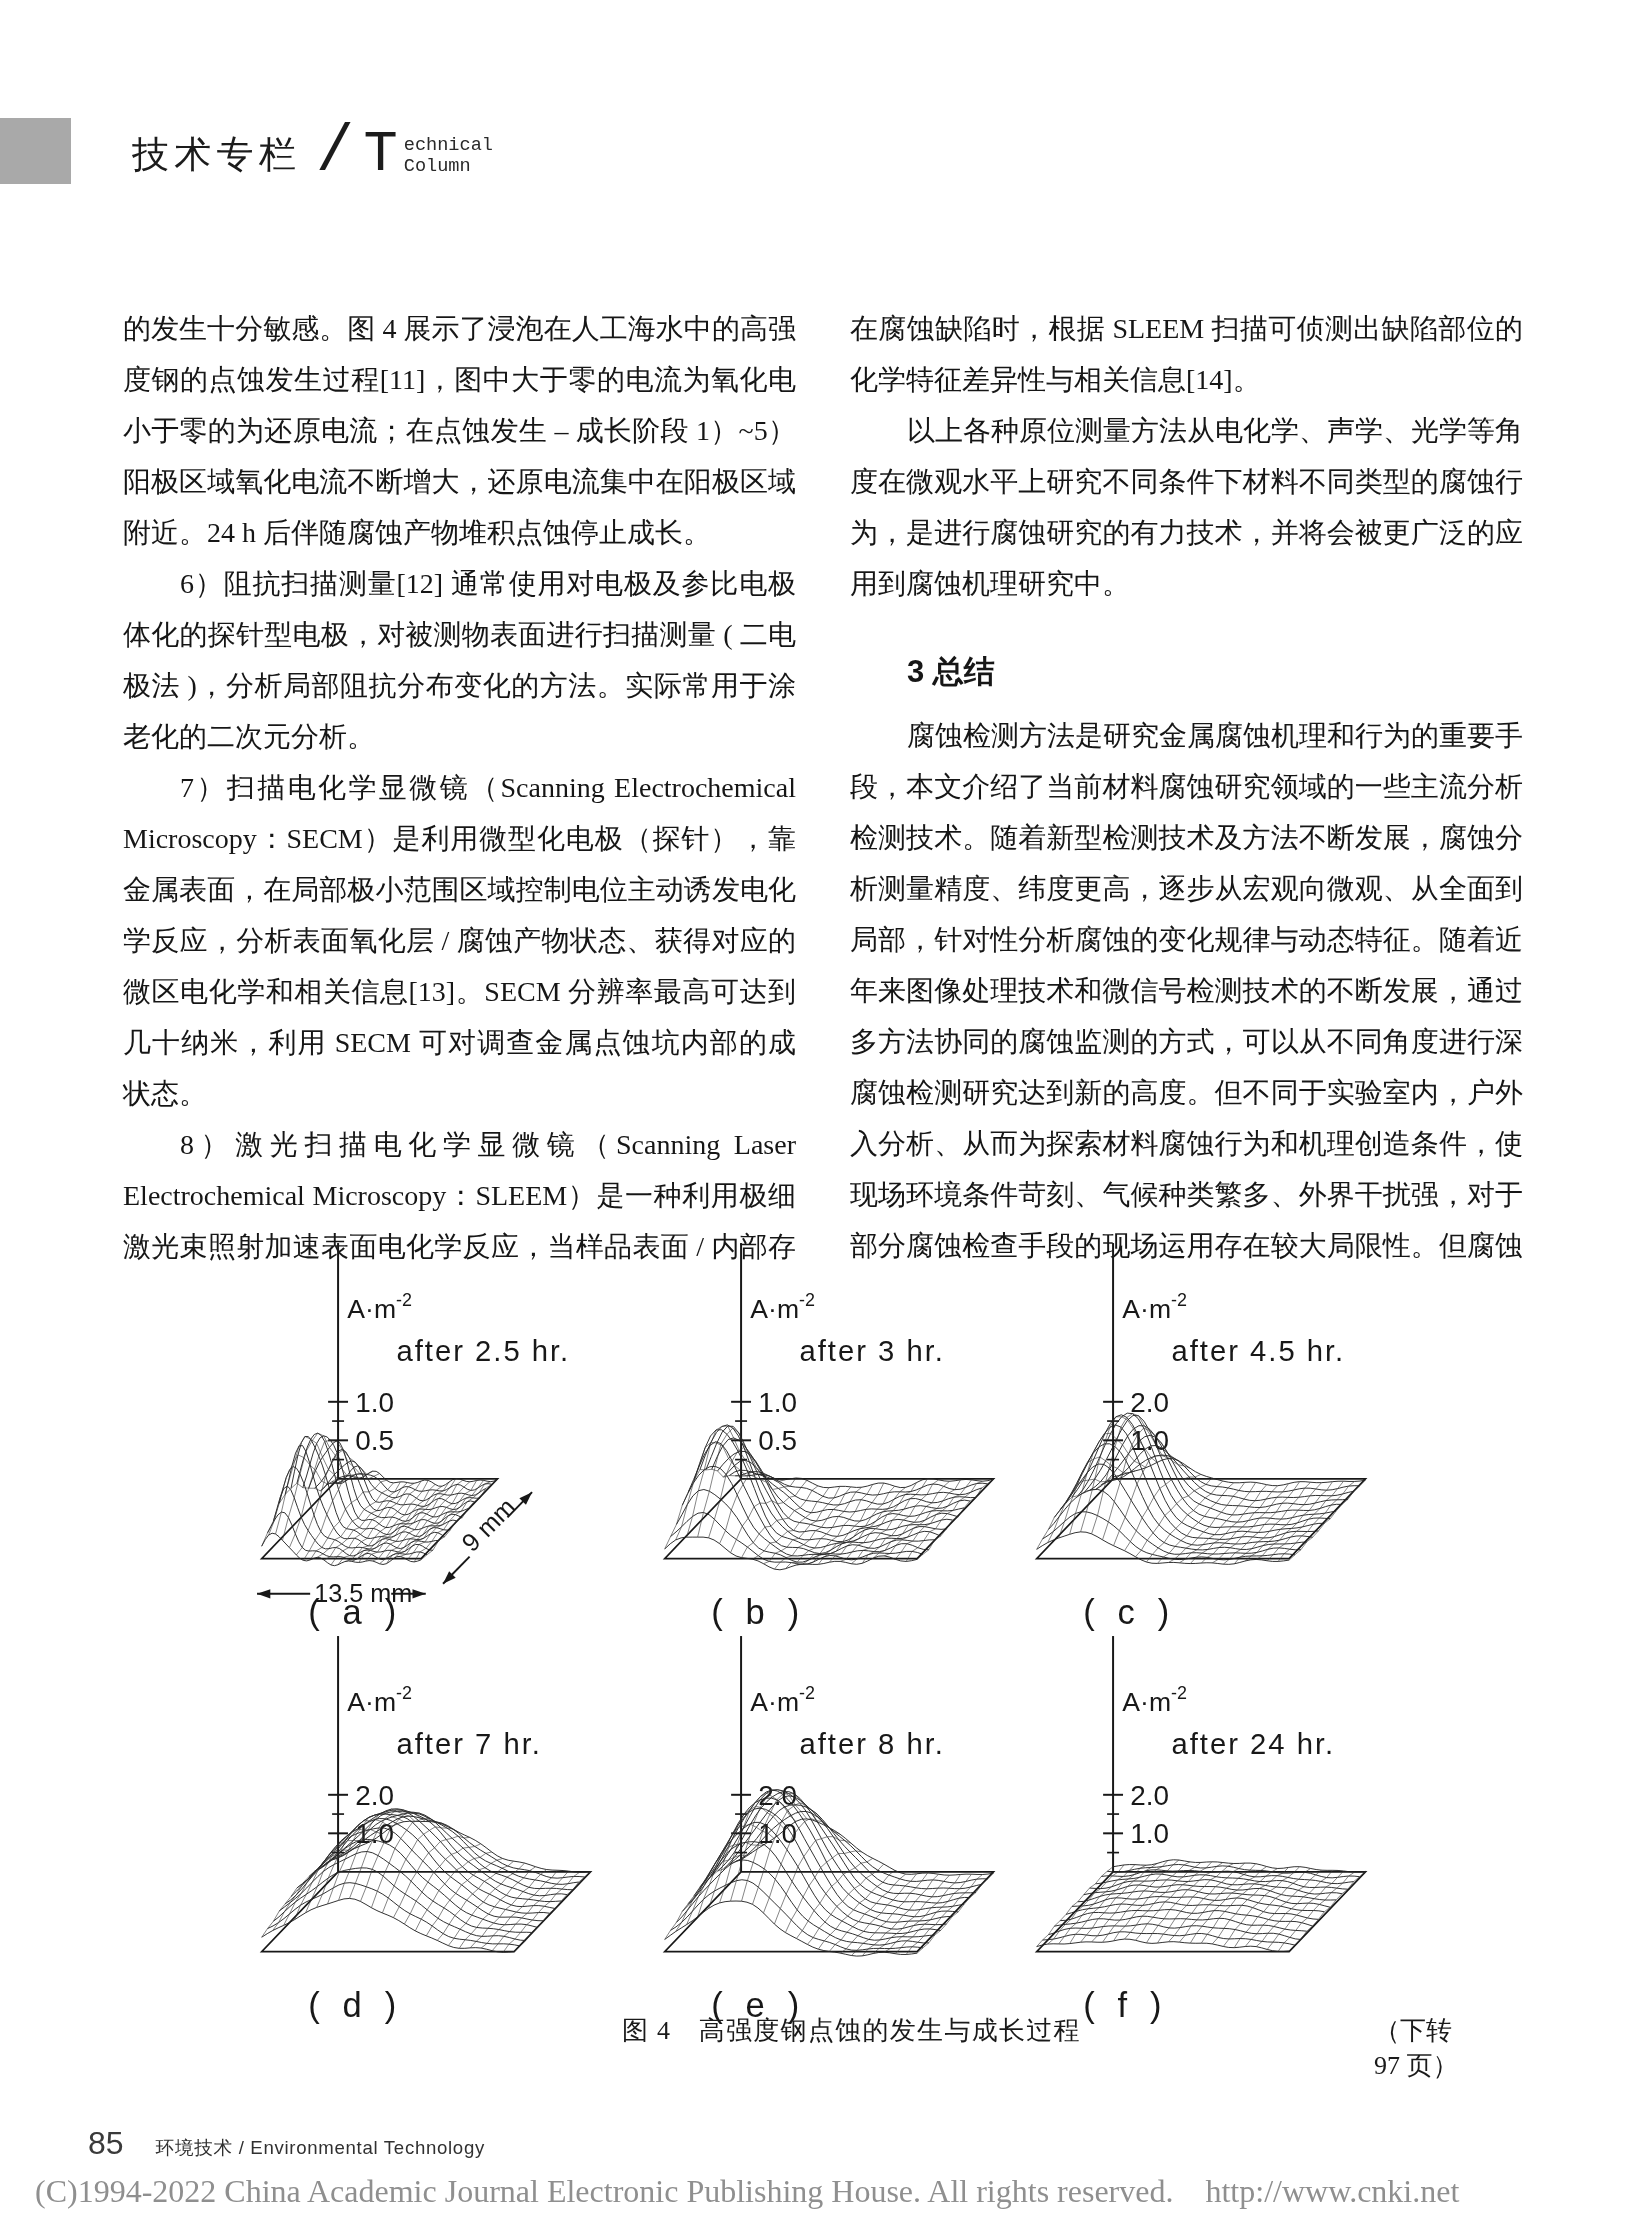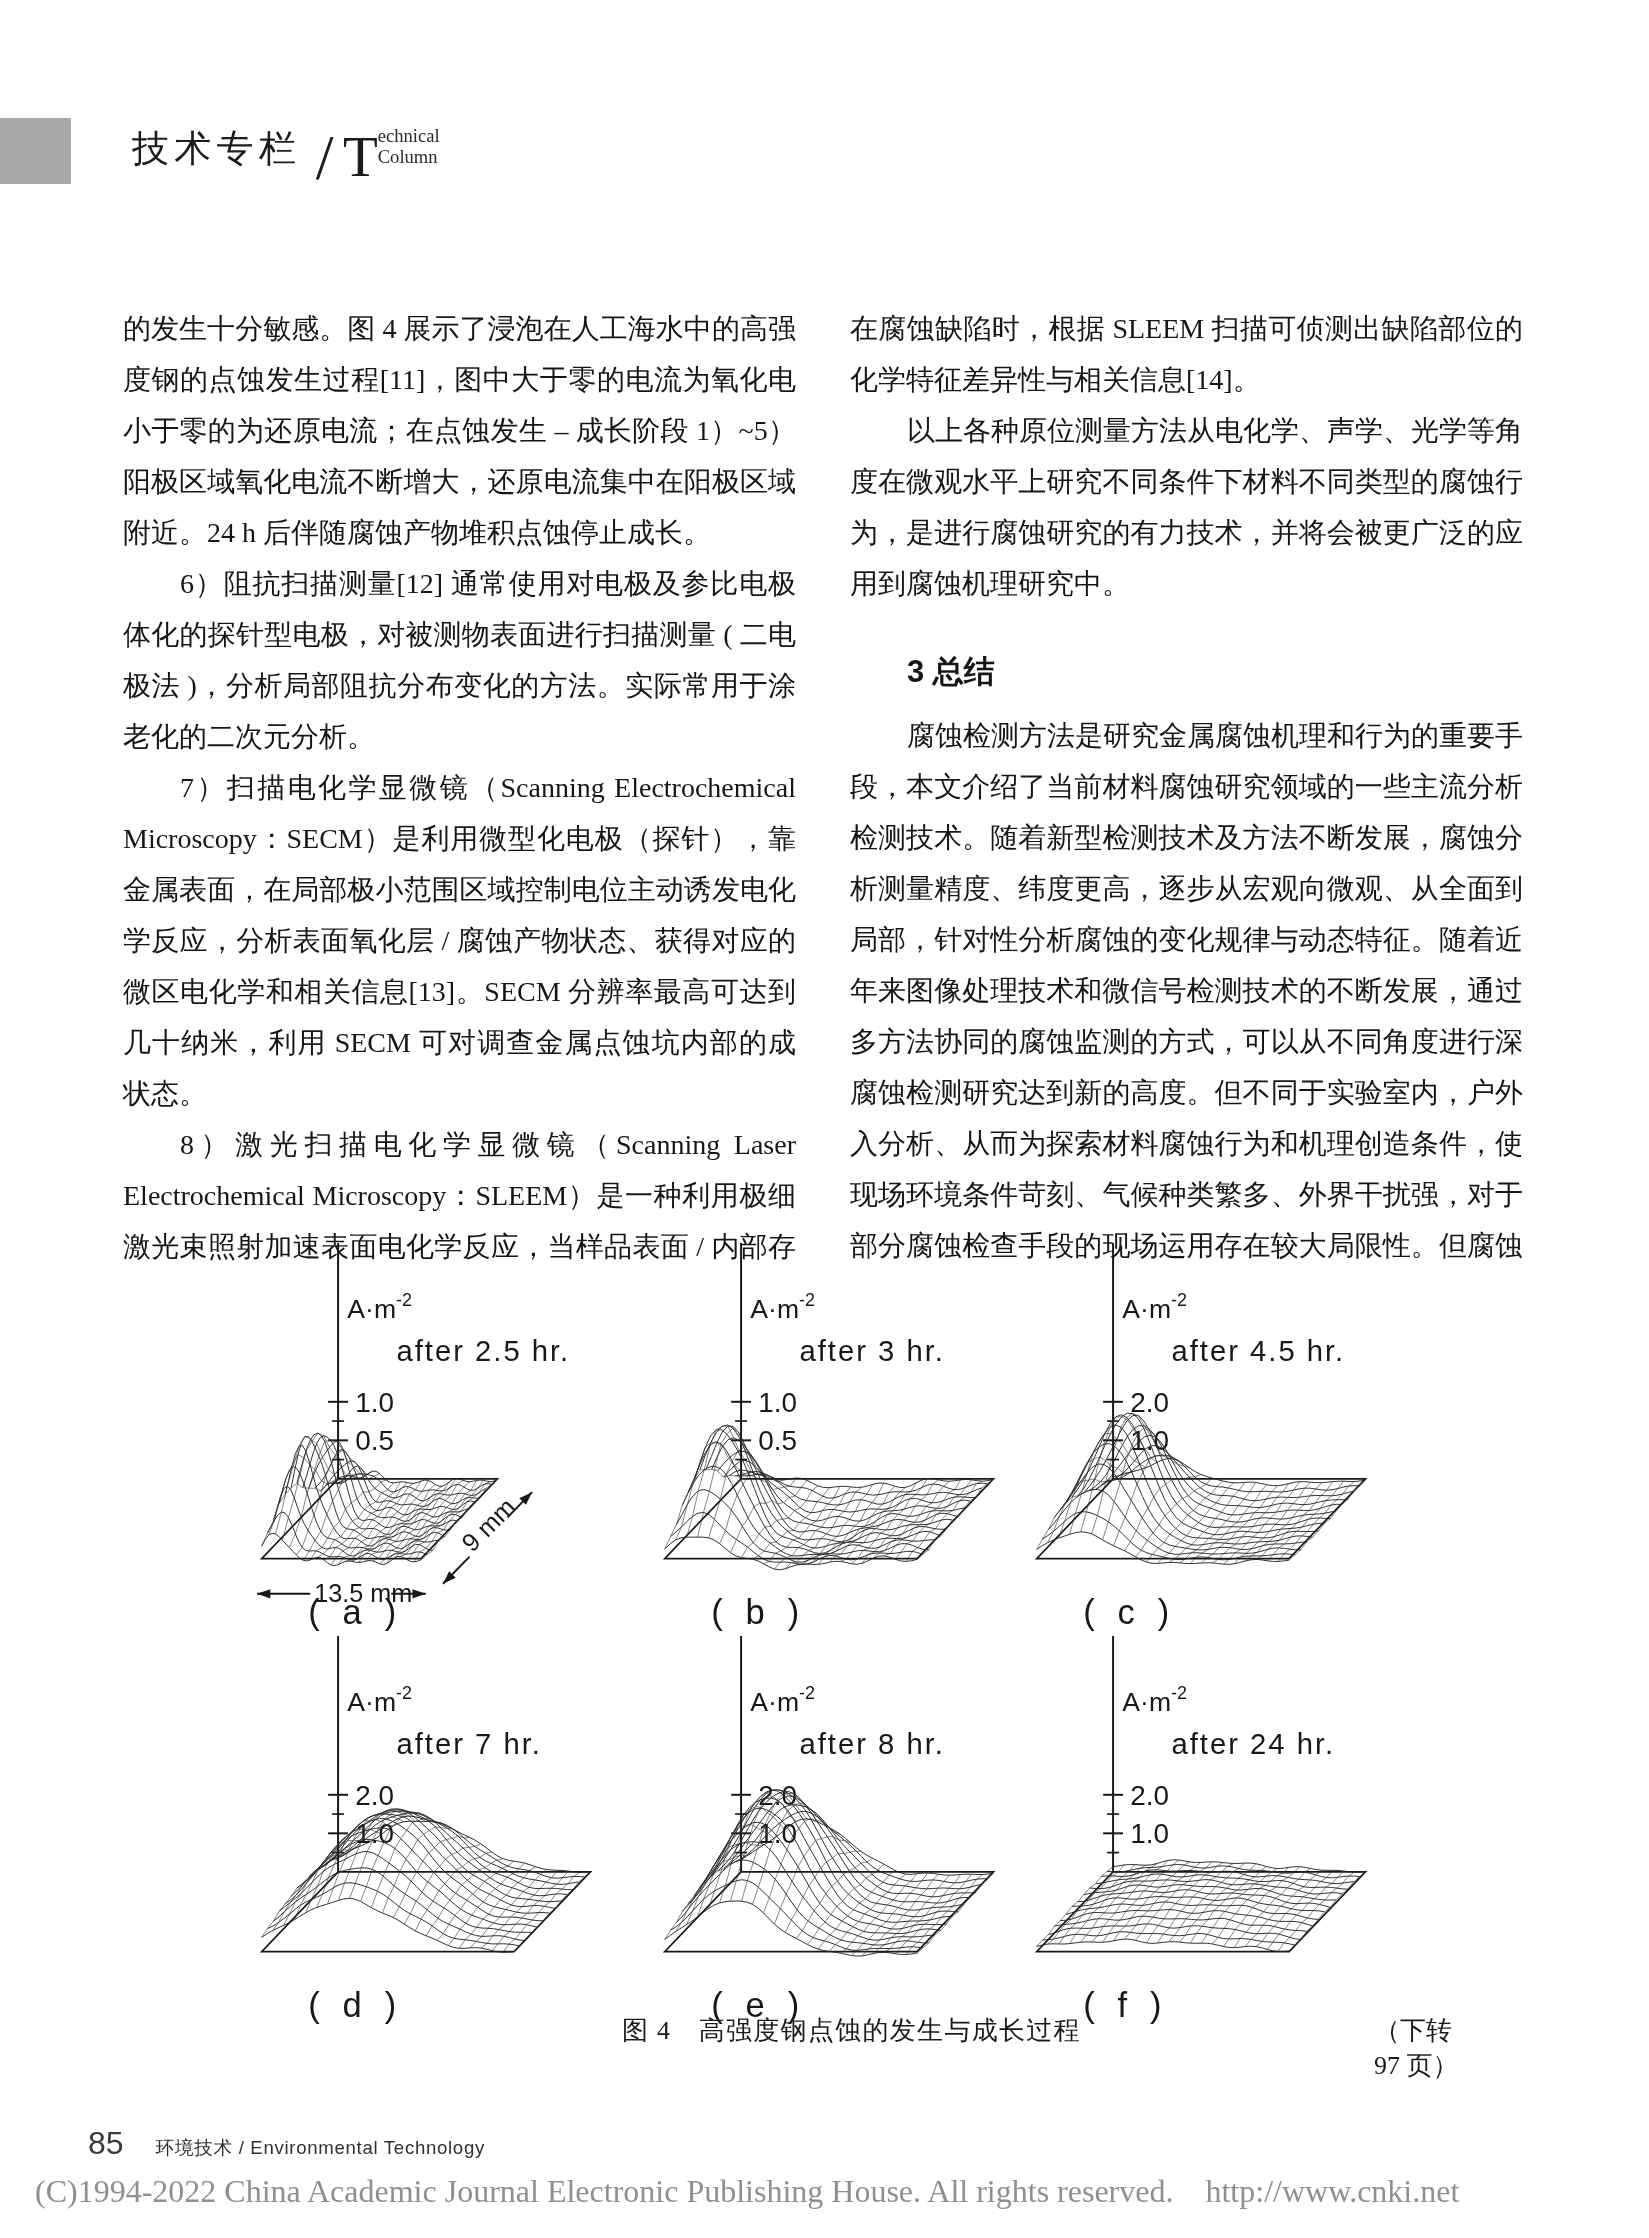--- a/index.html
+++ b/index.html
@@ -1,25 +1,25 @@
 <!DOCTYPE html>
 <html style="font-size:10.6px"><head>
 <meta charset="utf-8">
 <style>
   html,body{margin:0;padding:0;background:#ffffff;}
   .page{position:relative;width:1650px;height:2239px;background:#ffffff;overflow:hidden;
         font-family:"Liberation Serif",serif;color:#1a1a1a;}
   
   .gray-bar{position:absolute;left:0;top:118px;width:71px;height:66px;background:#a9a9a9;}
-  .header-title{position:absolute;left:132px;top:124px;height:86px;display:flex;align-items:flex-start;
-                font-family:Liberation Serif, serif;color:#1c1c1c;}
+  .header-title{position:absolute;left:132px;top:112px;height:86px;display:flex;align-items:center;
+                font-family:Liberation Mono, monospace;color:#1c1c1c;}
   .ht-cn{font-size:37px;letter-spacing:5.3px;font-weight:500;}
   .ht-slash{font-size:64px;font-weight:200;margin:0 9.3px 0 14.6px;transform:translateY(-2.7px);}
   .ht-T{font-size:57px;font-weight:500;}
-  .ht-small{display:inline-block;margin-left:0;font-size:18.6px;line-height:21px;color:#2a2a2a;
+  .ht-small{display:inline-block;margin-left:6px;font-size:18.6px;line-height:21px;color:#2a2a2a;
             transform:translateY(1.3px);}
   
   .col{position:absolute;top:303px;width:673px;}
   .col1{left:123px;}
   .col2{left:850px;}
   .line{height:51px;line-height:51px;font-size:28px;white-space:nowrap;overflow:visible;color:#161616;}
   .line.just{text-align:justify;text-align-last:justify;text-justify:inter-character;white-space:normal;
              height:51px;overflow:hidden;}
   .line.indent{text-indent:57px;}
   .line.heading{font-family:"Liberation Sans",sans-serif;font-weight:bold;font-size:31px;

